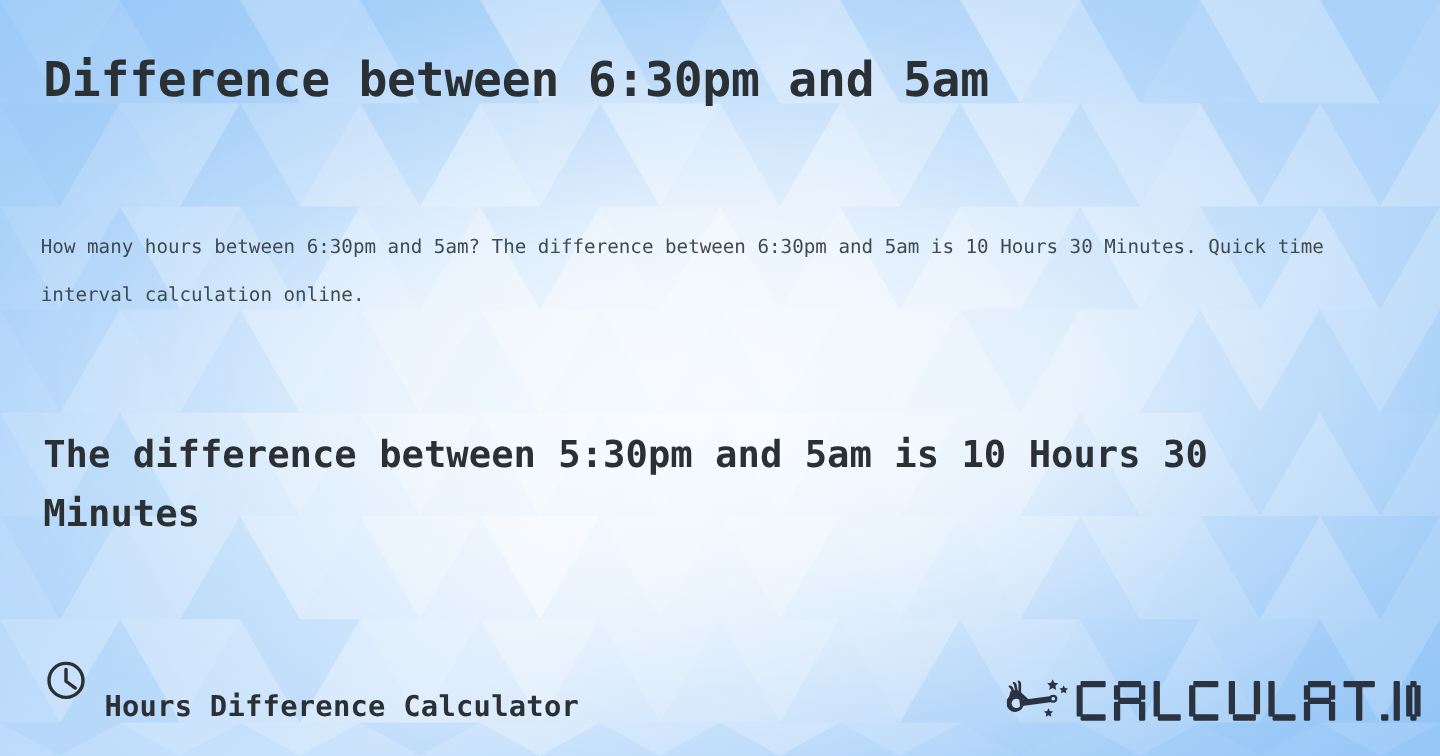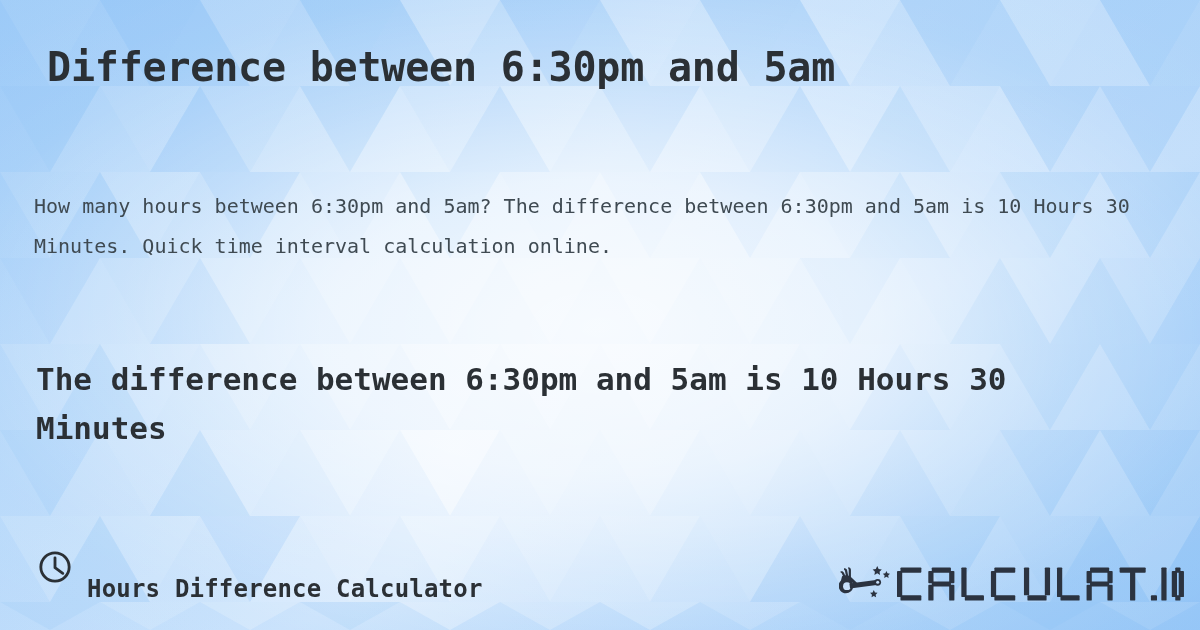--- a/index.html
+++ b/index.html
@@ -51,28 +51,27 @@
   .title {
     position:absolute;
     left:36px; top:44px;
     width:1140px;
     font-size:40px;
     font-weight:bold;
     line-height:1.18;
     letter-spacing:-0.2px;
     color:#2b3035;
     white-space:nowrap;
-    margin-left:11px;
   }
 
   .lede {
     position:absolute;
     left:34px; top:186px;
     width:1115px;
-    font-size:20px;
+    font-size:16px;
     font-weight:normal;
     line-height:40px;
     color:#3f4a52;
   }
 
   .answer {
     position:absolute;
     left:36px; top:355px;
     width:1075px;
     font-size:31px;
@@ -323,21 +322,21 @@
   </svg>
 
   <div id="bg-wash"></div>
 
   <div id="content">
 
     <h1 class="title">Difference between 6:30pm and 5am</h1>
 
     <p class="lede">How many hours between 6:30pm and 5am? The difference between 6:30pm and 5am is 10 Hours 30 Minutes. Quick time interval calculation online.</p>
 
-    <h2 class="answer">The difference between 6:30pm and 5am is 10 Hours 30 Minutes</h2>
+    <h2 class="answer">The difference between 5:30pm and 5am is 10 Hours 30 Minutes</h2>
 
     <div class="footer">
 
       <div class="brand-left">
         <svg class="clock-icon" viewBox="0 0 48 48" aria-hidden="true">
           <circle cx="24" cy="24" r="20" fill="none" stroke="#2b3035" stroke-width="4"></circle>
           <path d="M24 11 L24 25 L35 33" fill="none" stroke="#2b3035" stroke-width="4" stroke-linecap="round" stroke-linejoin="round"></path>
         </svg>
         <span class="brand-left-label">Hours Difference Calculator</span>
       </div>

